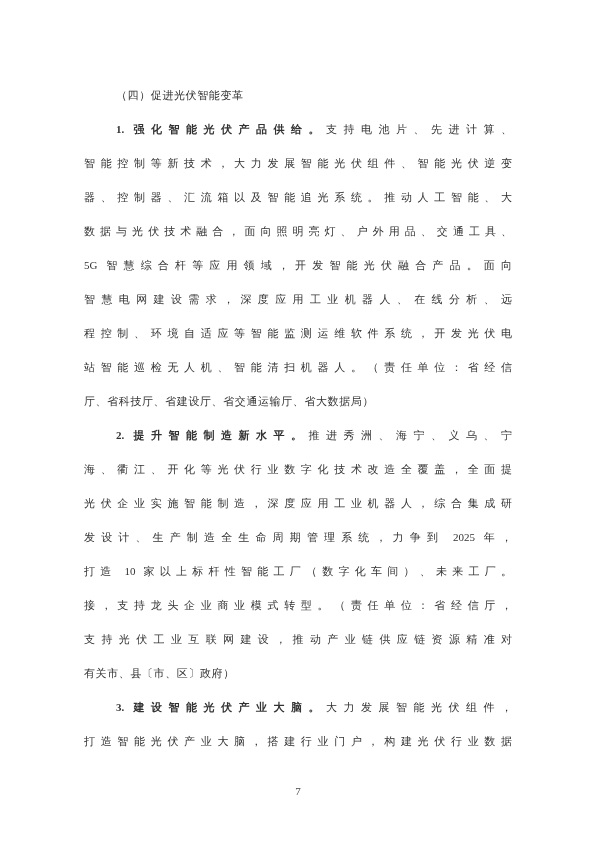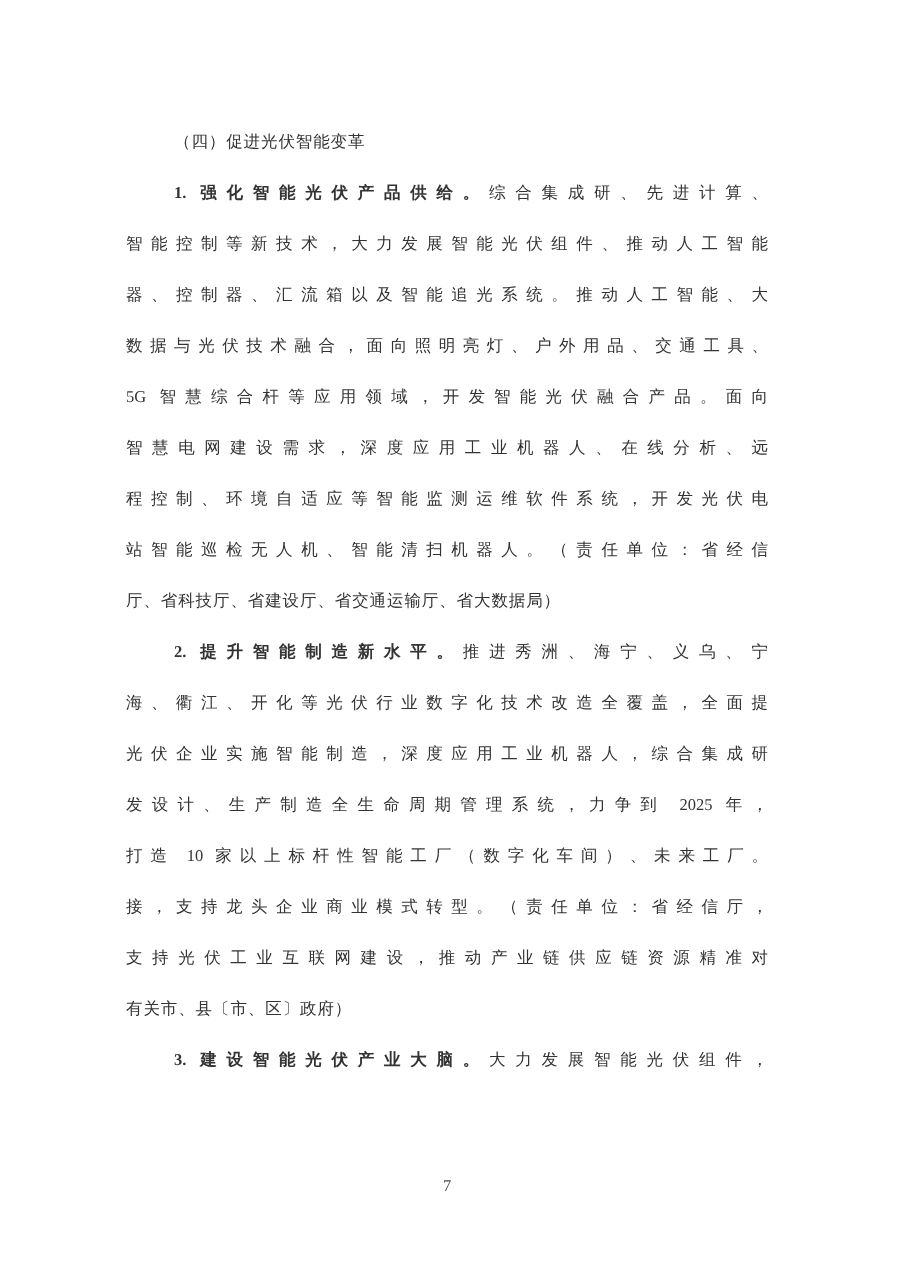--- a/index.html
+++ b/index.html
@@ -53,33 +53,34 @@
     color: #4a4a4a;
     line-height: 16px;
   }
 </style>
 </head>
 <body>
 
 <div class="page">
   <div class="doc-body">
       <div class="line indent"><span class="seg">（四）促进光伏智能变革</span></div>
-      <div class="line j indent"><span class="seg bold">1. 强化智能光伏产品供给。</span><span class="seg">综合集成研、先进计算、</span></div>
-      <div class="line j"><span class="seg">智能控制等新技术，大力发展智能光伏组件、推动人工智能</span></div>
+      <div class="line j indent"><span class="seg bold">1. 强化智能光伏产品供给。</span><span class="seg">支持电池片、先进计算、</span></div>
+      <div class="line j"><span class="seg">智能控制等新技术，大力发展智能光伏组件、智能光伏逆变</span></div>
       <div class="line j"><span class="seg">器、控制器、汇流箱以及智能追光系统。推动人工智能、大</span></div>
       <div class="line j"><span class="seg">数据与光伏技术融合，面向照明亮灯、户外用品、交通工具、</span></div>
       <div class="line j"><span class="seg">5G 智慧综合杆等应用领域，开发智能光伏融合产品。面向</span></div>
       <div class="line j"><span class="seg">智慧电网建设需求，深度应用工业机器人、在线分析、远</span></div>
       <div class="line j"><span class="seg">程控制、环境自适应等智能监测运维软件系统，开发光伏电</span></div>
       <div class="line j"><span class="seg">站智能巡检无人机、智能清扫机器人。（责任单位：省经信</span></div>
       <div class="line"><span class="seg">厅、省科技厅、省建设厅、省交通运输厅、省大数据局）</span></div>
       <div class="line j indent"><span class="seg bold">2. 提升智能制造新水平。</span><span class="seg">推进秀洲、海宁、义乌、宁</span></div>
       <div class="line j"><span class="seg">海、衢江、开化等光伏行业数字化技术改造全覆盖，全面提</span></div>
       <div class="line j"><span class="seg">光伏企业实施智能制造，深度应用工业机器人，综合集成研</span></div>
       <div class="line j"><span class="seg">发设计、生产制造全生命周期管理系统，力争到 2025 年，</span></div>
       <div class="line j"><span class="seg">打造 10 家以上标杆性智能工厂（数字化车间）、未来工厂。</span></div>
       <div class="line j"><span class="seg">接，支持龙头企业商业模式转型。（责任单位：省经信厅，</span></div>
       <div class="line j"><span class="seg">支持光伏工业互联网建设，推动产业链供应链资源精准对</span></div>
       <div class="line"><span class="seg">有关市、县〔市、区〕政府）</span></div>
       <div class="line j indent"><span class="seg bold">3. 建设智能光伏产业大脑。</span><span class="seg">大力发展智能光伏组件，</span></div>
+      <div class="line j"><span class="seg">打造智能光伏产业大脑，搭建行业门户，构建光伏行业数据</span></div>
     </div>
   <div class="footer">7</div>
 </div>
 
 </body></html>

